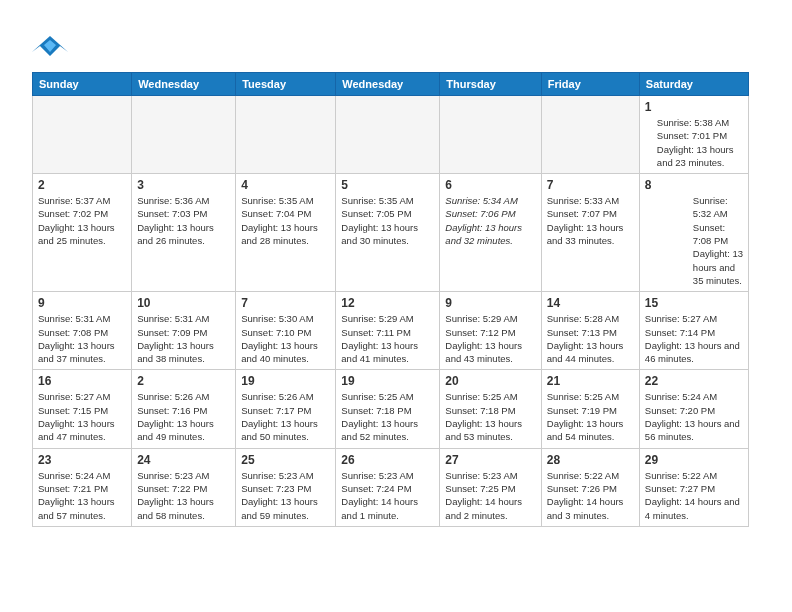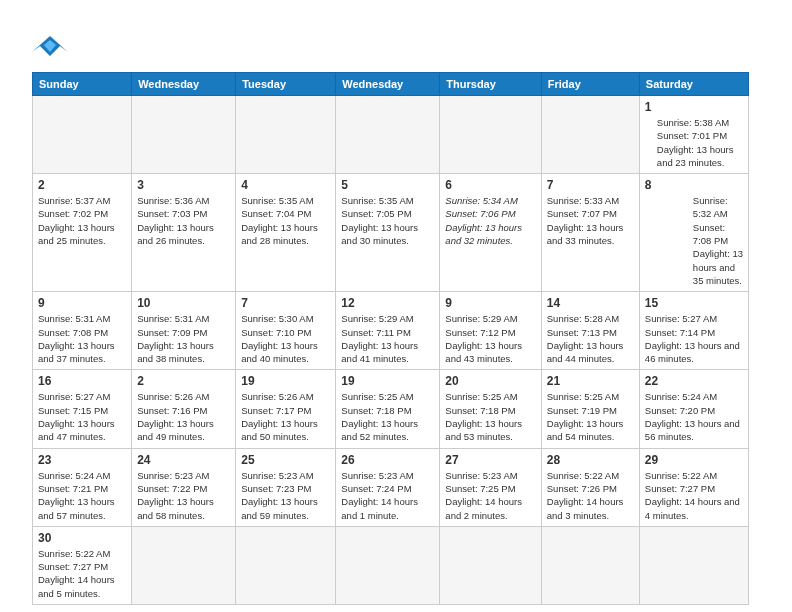--- a/index.html
+++ b/index.html
@@ -304,29 +304,15 @@
 Sunset: 7:26 PM
 Daylight: 14 hours and 3 minutes.</div>
           </td>
           <td>
             <div class="day-number">29</div>
             <div class="day-info" style="white-space: pre-line;">Sunrise: 5:22 AM
 Sunset: 7:27 PM
 Daylight: 14 hours and 4 minutes.</div>
           </td>
         </tr>
-        <tr>
-          <td>
-            <div class="day-number">30</div>
-            <div class="day-info" style="white-space: pre-line;">Sunrise: 5:22 AM
-Sunset: 7:27 PM
-Daylight: 14 hours and 5 minutes.</div>
-          </td>
-          <td class="empty"></td>
-          <td class="empty"></td>
-          <td class="empty"></td>
-          <td class="empty"></td>
-          <td class="empty"></td>
-          <td class="empty"></td>
-        </tr>
       </tbody>
   </table>
 </div>
 
 </body></html>

